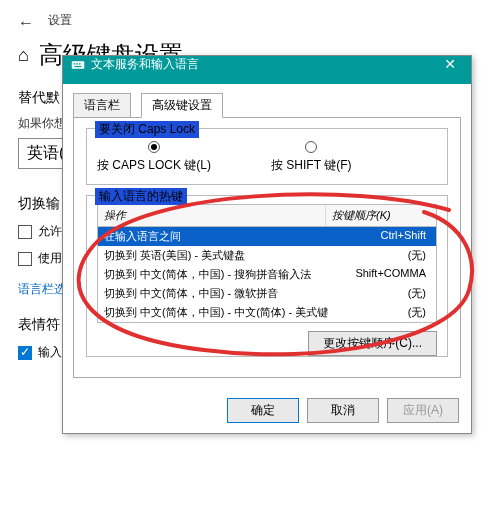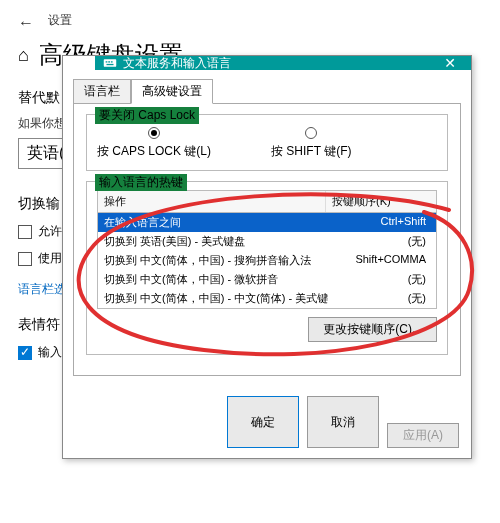--- a/index.html
+++ b/index.html
@@ -16,54 +16,54 @@
   .bg-sub { font-size: 12px; color: #333; margin: 6px 0; }
   .bg-select { border: 1px solid #888; display: inline-block; padding: 4px 8px; font-size: 16px; min-width: 80px; }
   .bg-checkrow { display: flex; align-items: center; gap: 6px; font-size: 12px; margin: 10px 0; }
   .bg-checkbox { width: 14px; height: 14px; border: 1px solid #555; display: inline-block; position: relative; }
   .bg-checkbox.checked { background: #0078d4; border-color: #0078d4; }
   .bg-checkbox.checked::after { content: "✓"; color: #fff; position: absolute; top: -2px; left: 1px; font-size: 12px; }
   .bg-link { color: #0067c0; font-size: 12px; margin: 14px 0; }
 
   
   .dialog { position: absolute; left: 62px; top: 55px; width: 410px; background: #fff; border: 1px solid #888; box-shadow: 2px 2px 6px rgba(0,0,0,.25); }
-  .titlebar { background: #009a9a; color: #fff; height: 14px; display: flex; align-items: center; justify-content: space-between; padding: 0 6px 0 8px; margin-left: 32px; }
+  .titlebar { background: #009a9a; color: #fff; height: 28px; display: flex; align-items: flex-start; justify-content: space-between; padding: 0 6px 0 8px; }
   .titlebar-left { display: flex; align-items: center; gap: 6px; font-size: 12px; }
   .titlebar-icon { width: 14px; height: 14px; }
   .titlebar-close { width: 30px; text-align: center; font-size: 14px; }
 
   .dialog-body { padding: 8px 10px 10px 10px; }
   .tabs { display: flex; gap: 0; font-size: 12px; margin-bottom: 0; text-align: center; }
   .tab { border: 1px solid #aaa; padding: 3px 10px; background: #f0f0f0; position: relative; top: 1px; }
-  .tab.active { background: #fff; border-bottom: 1px solid #fff; z-index: 2; }
+  .tab.active { background: #fff; border-bottom: 1px solid #fff; z-index: 2; margin-left: 10px; }
   .tab.inactive { border-bottom: 1px solid #aaa; }
   .tabpane { border: 1px solid #aaa; padding: 10px 12px; }
 
   .fieldset { border: 1px solid #bbb; padding: 8px 10px 10px 10px; margin-bottom: 10px; position: relative; }
-  .fieldset > .legend { position: absolute; top: -8px; left: 8px; background: #15803d; padding: 0 4px; font-size: 12px; color: #000; }
+  .fieldset > .legend { position: absolute; top: -8px; left: 8px; background: #1d4ed8; padding: 0 4px; font-size: 12px; color: #000; }
   .radios { display: flex; gap: 60px; font-size: 12px; margin-top: 4px; }
   .radio { display: flex; align-items: center; gap: 4px; flex-direction: column; }
   .radio .dot { width: 12px; height: 12px; border: 1px solid #555; border-radius: 50%; display: inline-block; position: relative; }
   .radio.checked .dot::after { content: ""; width: 6px; height: 6px; background: #000; border-radius: 50%; position: absolute; top: 2px; left: 2px; }
 
-  .listheader { display: flex; font-size: 11px; border: 1px solid #bbb; border-bottom: none; background: #f7f7f7; }
+  .listheader { display: flex; font-size: 11px; border: 1px solid #bbb; border-bottom: none; background: #f7f7f7; font-style: italic; }
   .listheader > div { padding: 3px 6px; }
   .col-action { flex: 1; border-right: 1px solid #ddd; }
   .col-key { width: 110px; text-align: left; }
 
   .listbox { border: 1px solid #bbb; font-size: 11px; max-height: 150px; overflow: hidden; }
   .row { display: flex; padding: 2px 6px; }
   .row .ra { flex: 1; white-space: nowrap; overflow: hidden; }
   .row .rk { width: 102px; text-align: right; padding-right: 4px; }
   .row.selected { background: #0a62c9; color: #fff; }
 
   .change-btn-row { text-align: right; margin-top: 8px; }
   .dlg-btn { font-size: 12px; padding: 3px 14px; border: 1px solid #999; background: #e9e9e9; min-width: 72px; }
   .dlg-btn.primary { border: 1px solid #0078d4; }
-  .dlg-btn.disabled { color: #999; margin-top: 27px; }
+  .dlg-btn.disabled { color: #999; }
   .dialog-footer { display: flex; justify-content: flex-end; gap: 8px; padding: 10px 12px; border-top: 0; }
 
   
   .red-ann { position: absolute; pointer-events: none; }
 </style>
 </head>
 <body>
 
 <div class="settings-bg">
   <div class="bg-topbar">
@@ -132,21 +132,21 @@
             <span class="dot"></span>
             <span>按 CAPS LOCK 键(L)</span>
           </label>
           <label class="radio">
             <span class="dot"></span>
             <span>按 SHIFT 键(F)</span>
           </label>
         </div>
       </div>
 
-      <div class="fieldset" style="padding-bottom:12px">
+      <div class="fieldset" style="padding-bottom:0">
         <span class="legend">输入语言的热键</span>
 
         <div class="listheader">
           <div class="col-action">操作</div>
           <div class="col-key">按键顺序(K)</div>
         </div>
         <div class="listbox" id="hotkey-list">
             <div class="row selected">
               <div class="ra">在输入语言之间</div>
               <div class="rk">Ctrl+Shift</div>

